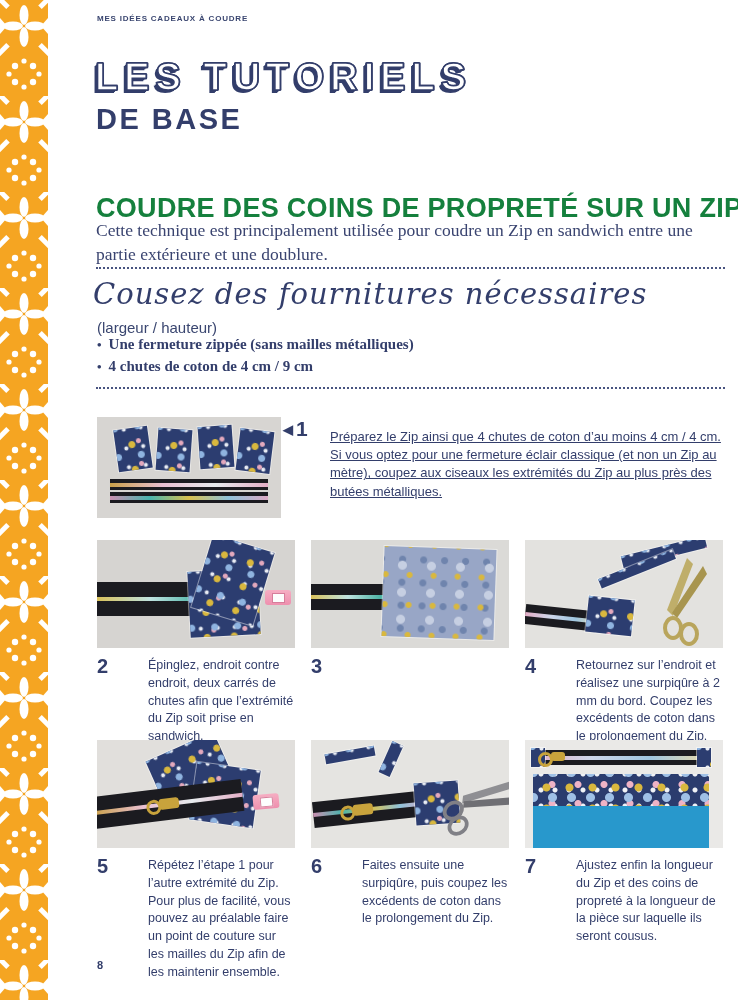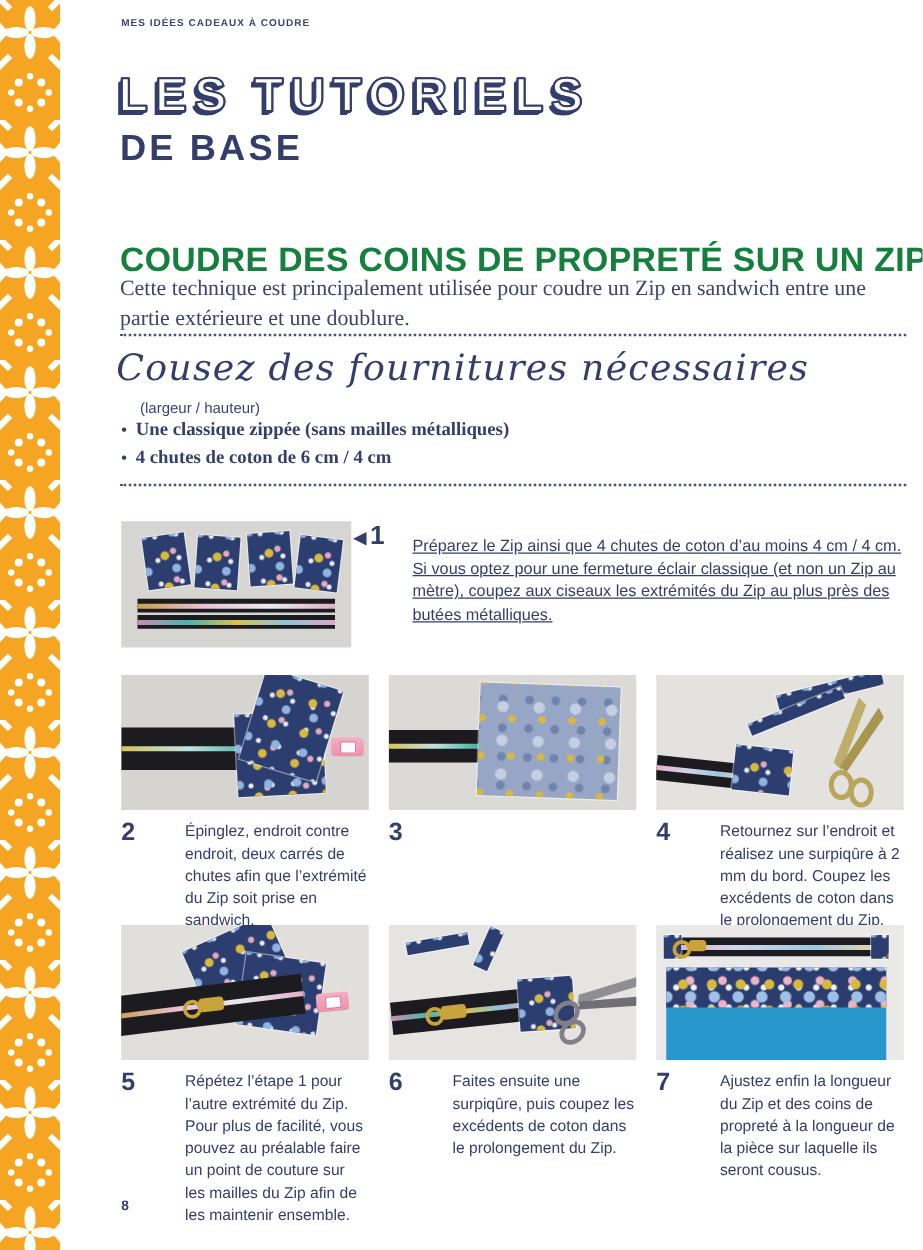--- a/index.html
+++ b/index.html
@@ -22,21 +22,21 @@
           letter-spacing:0.3px;color:#15803d;}
   .intro{position:absolute;left:96px;top:200px;width:632px;
           font-family:"Liberation Serif",serif;font-size:17.5px;line-height:1.42;color:#3a4470;}
   .dotted{position:absolute;height:0;border-top:2px dotted #485380;width:629px;left:96px;}
   .dotted-1{top:267px}
   .dotted-2{top:387px}
 
   
   .script-heading{position:absolute;left:93px;top:277px;font-family:"DejaVu Serif",serif;
           font-style:italic;font-size:29px;color:#333e6b;letter-spacing:1px;}
-  .supplies-note{position:absolute;left:112px;top:319px;font-size:12px;color:#3a4670;}
+  .supplies-note{position:absolute;left:97px;top:319px;font-size:15px;color:#3a4670;}
   .supplies-list{position:absolute;left:97px;top:334px;margin:0;padding:0;list-style:none;
           font-family:"Liberation Serif",serif;font-weight:700;font-size:15px;
           line-height:1.45;color:#333e6b;}
   .supplies-list li::before{content:"•";margin-right:7px;font-size:13px;}
 
   
   .photo{position:absolute;overflow:hidden;}
   .photo-1{left:97px;top:417px;width:184px;height:101px;background:#d7d5d2;}
   .step1-marker{position:absolute;left:283px;top:417px;display:flex;align-items:center;
           color:#333e6b;font-weight:700;}
@@ -138,22 +138,22 @@
   <div class="title-main">LES TUTORIELS</div>
   <div class="title-sub">DE BASE</div>
 
   <h2 class="section-heading">COUDRE DES COINS DE PROPRETÉ SUR UN ZIP</h2>
   <p class="intro">Cette technique est principalement utilisée pour coudre un Zip en sandwich entre une partie extérieure et une doublure.</p>
   <div class="dotted dotted-1"></div>
 
   <div class="script-heading">Cousez des fournitures nécessaires</div>
   <div class="supplies-note">(largeur / hauteur)</div>
   <ul class="supplies-list">
-    <li><span>Une classique zippée (sans mailles métalliques)</span></li>
-    <li><span>4 chutes de coton de 6 cm / 4 cm</span></li>
+    <li><span>Une fermeture zippée (sans mailles métalliques)</span></li>
+    <li><span>4 chutes de coton de 4 cm / 9 cm</span></li>
   </ul>
   <div class="dotted dotted-2"></div>
 
   <div class="photo photo-1">
     <div class="sq fab" style="left:19px;top:11px;transform:rotate(-8deg)"></div>
     <div class="sq fab" style="left:60px;top:12px;transform:rotate(4deg)"></div>
     <div class="sq fab" style="left:102px;top:9px;transform:rotate(-4deg)"></div>
     <div class="sq fab" style="left:141px;top:13px;transform:rotate(7deg)"></div>
     <div class="zip" style="left:13px;top:62px;width:158px;height:11px">
         <div class="coil coil-pink"></div>

